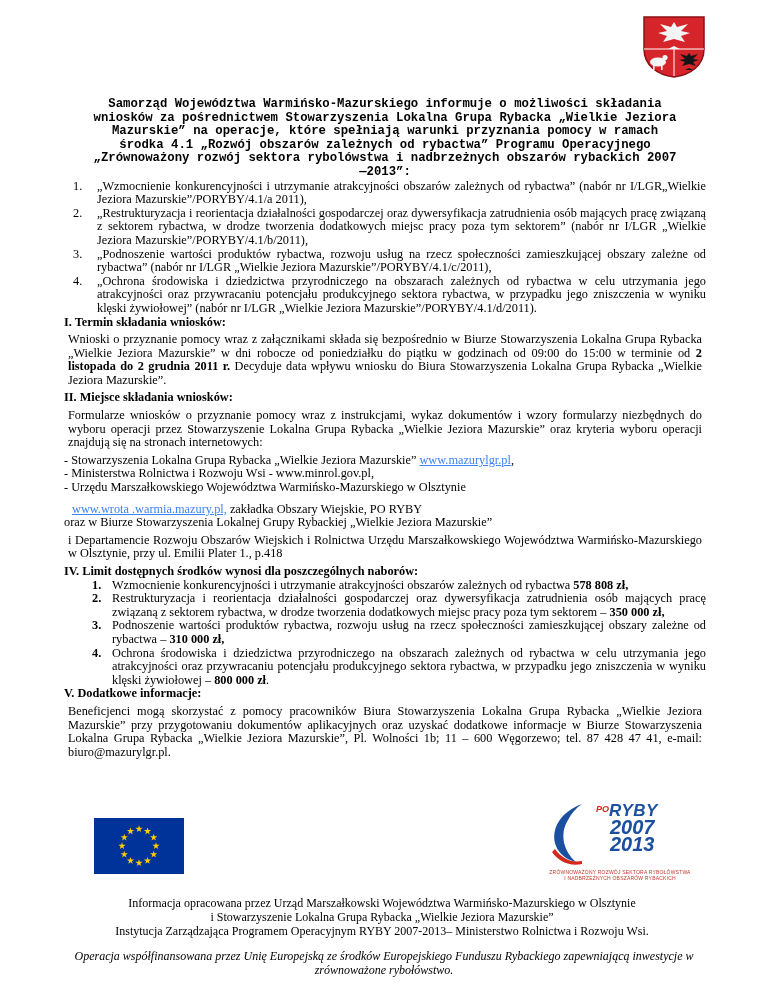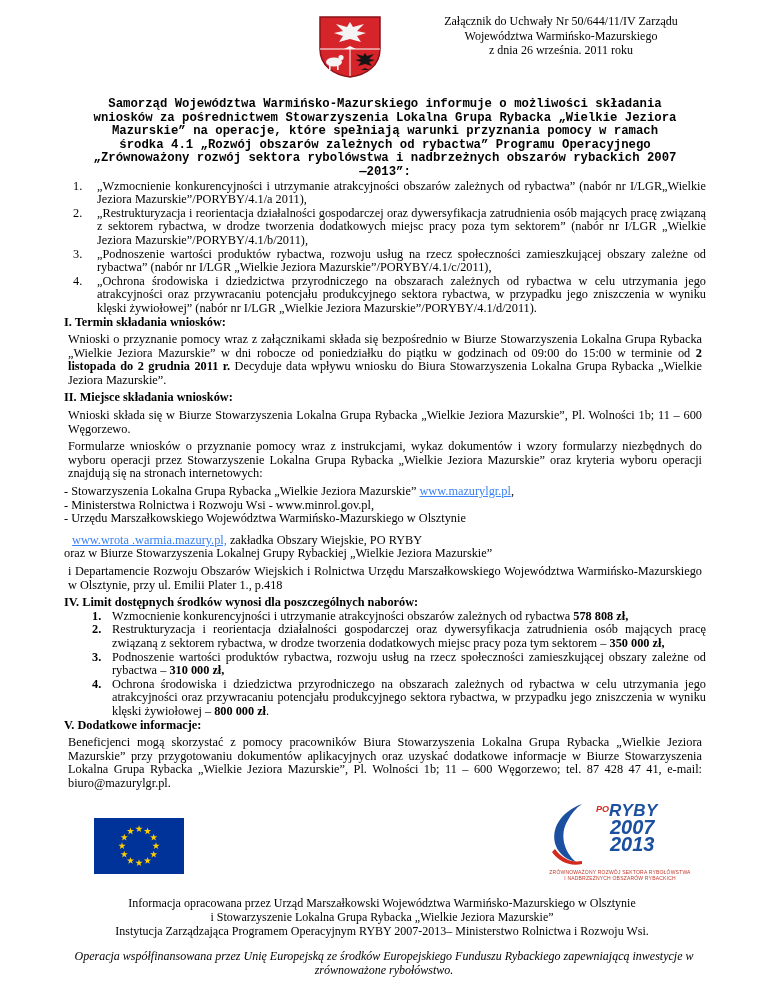--- a/index.html
+++ b/index.html
@@ -62,41 +62,35 @@
         <line x1="2" y1="33" x2="62" y2="33" stroke="#ffffff" stroke-width="1"></line>
         <line x1="32" y1="33" x2="32" y2="60" stroke="#ffffff" stroke-width="1"></line>
         <path d="M32,6 l-3,5 -11,-3 7,7 -9,2 9,3 -4,6 11,-3 0,7 -6,3 h12 l-6,-3 0,-7 11,3 -4,-6 9,-3 -9,-2 7,-7 -11,3 z" fill="#f4f4f4"></path>
         <ellipse cx="16" cy="46" rx="8" ry="4.5" fill="#f4f4f4"></ellipse>
         <circle cx="23" cy="41.5" r="2.6" fill="#f4f4f4"></circle>
         <rect x="11" y="49" width="1.6" height="5" fill="#f4f4f4"></rect>
         <rect x="19" y="49" width="1.6" height="5" fill="#f4f4f4"></rect>
         <path d="M47,37 l-2,3 -7,-2 5,5 -6,1 6,2 -3,4 7,-2 0,4 -4,2 h8 l-4,-2 0,-4 7,2 -3,-4 6,-2 -6,-1 5,-5 -7,2 z" fill="#151515"></path>
       </svg>
     </div>
-    <div class="hdr-right">
-      <div>Załącznik do Uchwały Nr 50/644/11/IV Zarządu</div>
-      <div>Województwa Warmińsko-Mazurskiego</div>
-      <div>z dnia 26 września. 2011 roku</div>
-    </div>
   </div>
 
   <p class="intro">Samorząd Województwa Warmińsko-Mazurskiego informuje o możliwości składania wniosków za pośrednictwem  Stowarzyszenia Lokalna Grupa Rybacka  „Wielkie Jeziora Mazurskie” na operacje, które spełniają warunki przyznania pomocy  w ramach środka 4.1 „Rozwój obszarów zależnych od rybactwa” Programu Operacyjnego „Zrównoważony rozwój sektora rybolówstwa i nadbrzeżnych obszarów rybackich 2007—2013”:</p>
 
   <ol class="measures">
     <li><span class="num">1.</span><span>„Wzmocnienie konkurencyjności i utrzymanie atrakcyjności obszarów zależnych od rybactwa” (nabór nr I/LGR„Wielkie Jeziora Mazurskie”/PORYBY/4.1/a 2011),</span></li>
     <li><span class="num">2.</span><span>„Restrukturyzacja i reorientacja działalności gospodarczej oraz dywersyfikacja zatrudnienia osób mających pracę związaną z sektorem rybactwa, w drodze tworzenia dodatkowych miejsc pracy poza tym sektorem” (nabór nr I/LGR „Wielkie Jeziora Mazurskie”/PORYBY/4.1/b/2011),</span></li>
     <li><span class="num">3.</span><span>„Podnoszenie wartości produktów rybactwa, rozwoju usług na rzecz społeczności zamieszkującej obszary zależne od rybactwa” (nabór nr I/LGR „Wielkie Jeziora Mazurskie”/PORYBY/4.1/c/2011),</span></li>
     <li><span class="num">4.</span><span>„Ochrona środowiska i dziedzictwa przyrodniczego na obszarach zależnych od rybactwa w celu utrzymania jego atrakcyjności oraz przywracaniu potencjału produkcyjnego sektora rybactwa, w przypadku jego zniszczenia w wyniku klęski żywiołowej” (nabór nr I/LGR „Wielkie Jeziora Mazurskie”/PORYBY/4.1/d/2011).</span></li>
   </ol>
 
   <div class="sec-h">I. Termin składania wniosków:</div>
   <p class="just"><span>Wnioski o przyznanie pomocy wraz z załącznikami składa się bezpośrednio w Biurze Stowarzyszenia Lokalna Grupa Rybacka  „Wielkie Jeziora Mazurskie”  w dni robocze od poniedziałku do piątku w godzinach od 09:00 do 15:00 w terminie od </span><b>2 listopada do 2 grudnia 2011 r.</b><span> Decyduje data wpływu wniosku do Biura  Stowarzyszenia Lokalna Grupa Rybacka „Wielkie Jeziora Mazurskie”.</span></p>
 
   <div class="sec-h">II. Miejsce składania wniosków:</div>
-  <p class="just">Wnioski składa się w Biurze Stowarzyszenia  Lokalna Grupa Rybacka „Wielkie Jeziora Mazurskie”, Pl. Wolności 1b; 11 – 600 Węgorzewo.</p>
 
   <p class="just">Formularze wniosków o przyznanie pomocy wraz z instrukcjami, wykaz dokumentów i wzory formularzy niezbędnych do wyboru operacji przez Stowarzyszenie  Lokalna Grupa Rybacka „Wielkie Jeziora Mazurskie” oraz kryteria wyboru operacji znajdują się na stronach internetowych:</p>
   <div class="linkline"><span>- Stowarzyszenia Lokalna Grupa Rybacka  „Wielkie Jeziora Mazurskie” </span><a class="lnk">www.mazurylgr.pl</a><span>,</span></div>
   <div class="linkline">- Ministerstwa Rolnictwa i Rozwoju Wsi - www.minrol.gov.pl,</div>
   <div class="linkline">- Urzędu Marszałkowskiego Województwa Warmińsko-Mazurskiego w Olsztynie</div>
   <div class="linkline indent1"><a class="lnk">www.wrota .warmia.mazury.pl,</a><span>  zakładka Obszary Wiejskie, PO RYBY</span></div>
   <div class="linkline">oraz w Biurze Stowarzyszenia Lokalnej Grupy Rybackiej „Wielkie Jeziora Mazurskie”</div>
   <p class="just">i Departamencie Rozwoju Obszarów Wiejskich i Rolnictwa Urzędu Marszałkowskiego Województwa Warmińsko-Mazurskiego w Olsztynie, przy ul. Emilii Plater 1., p.418</p>
 
   <div class="sec-h">IV. Limit dostępnych środków wynosi dla poszczególnych naborów:</div>

